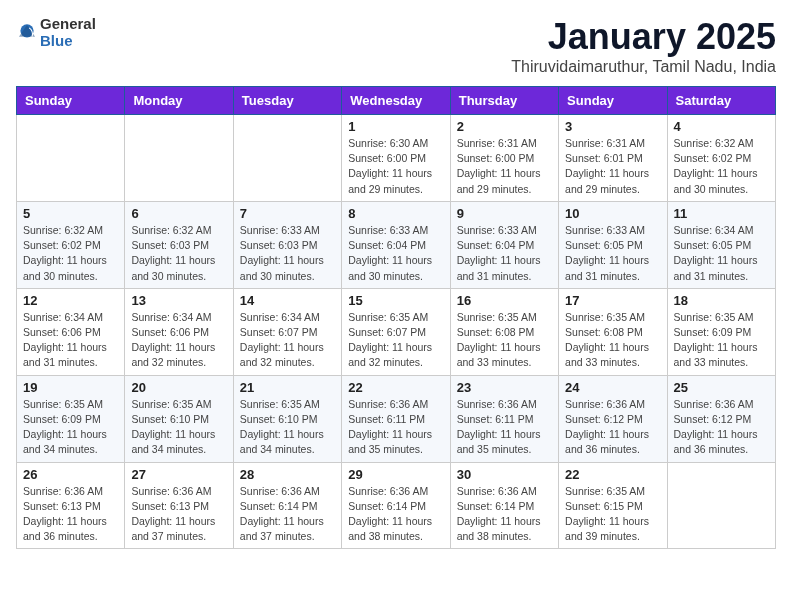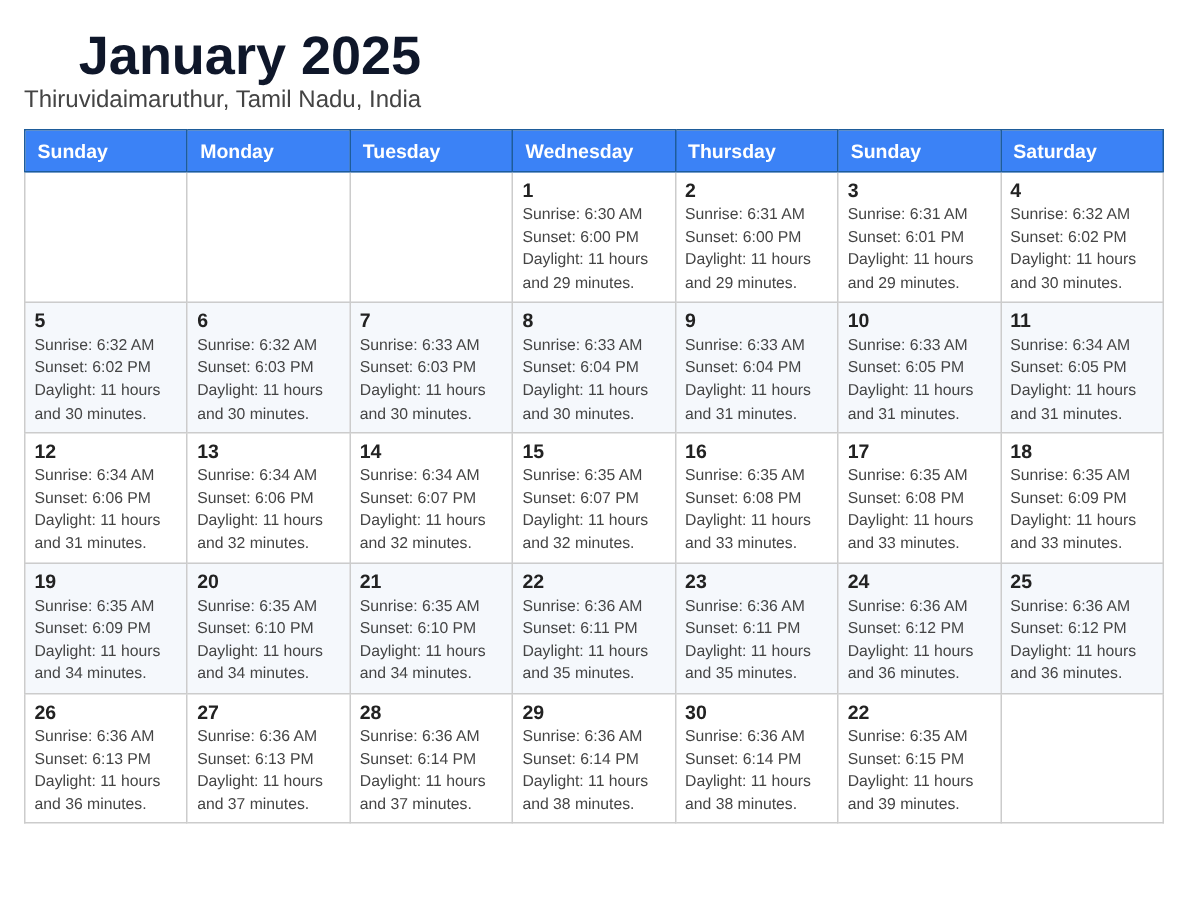--- a/index.html
+++ b/index.html
@@ -36,21 +36,21 @@
     .calendar-subtitle {
       font-size: 16px;
       color: #444;
     }
     .calendar-table {
       width: 100%;
       border-collapse: collapse;
       border: 1px solid #ccc;
     }
     .calendar-table th {
-      background-color: #3b82f6;
+      background-color: #6d28d9;
       color: #fff;
       text-align: left;
       padding: 6px 8px;
       font-size: 13px;
       border: 1px solid #1e5c9a;
     }
     .calendar-table td {
       border: 1px solid #ccc;
       vertical-align: top;
       padding: 4px 6px;
@@ -78,20 +78,33 @@
       background: #f9f9f9;
     }
     .week-row td {
       height: 85px;
     }
   </style>
 </head>
 <body>
 
 <div class="header-area">
+  <div class="logo">
+    <svg class="logo-icon" viewBox="0 0 30 30">
+      <circle cx="15" cy="12" r="9" fill="#2a6db5"></circle>
+      <polygon points="15,4 26,20 4,20" fill="#1a4a80" opacity="0.5"></polygon>
+      <path d="M18 8 Q24 12 22 20" stroke="#fff" stroke-width="1.5" fill="none"></path>
+    </svg>
+    <div>
+      <div style="display:flex; flex-direction:column; line-height:1.1;">
+        <span style="font-size:15px; font-weight:bold; color:#333;">General</span>
+        <span style="font-size:15px; font-weight:bold; color:#2a6db5;">Blue</span>
+      </div>
+    </div>
+  </div>
   <div class="title-area">
     <div class="calendar-title">January 2025</div>
     <div class="calendar-subtitle">Thiruvidaimaruthur, Tamil Nadu, India</div>
   </div>
 </div>
 
 <table class="calendar-table">
   <thead>
     <tr>
     <th>Sunday</th>

